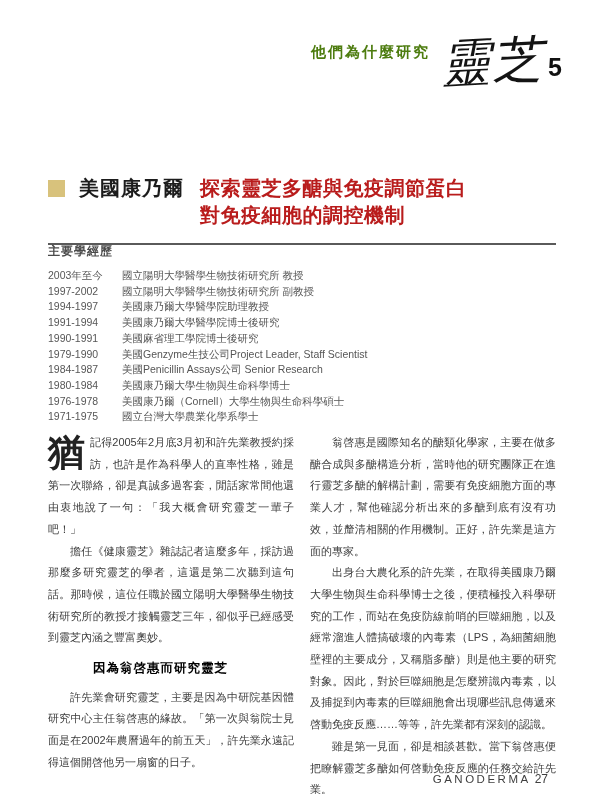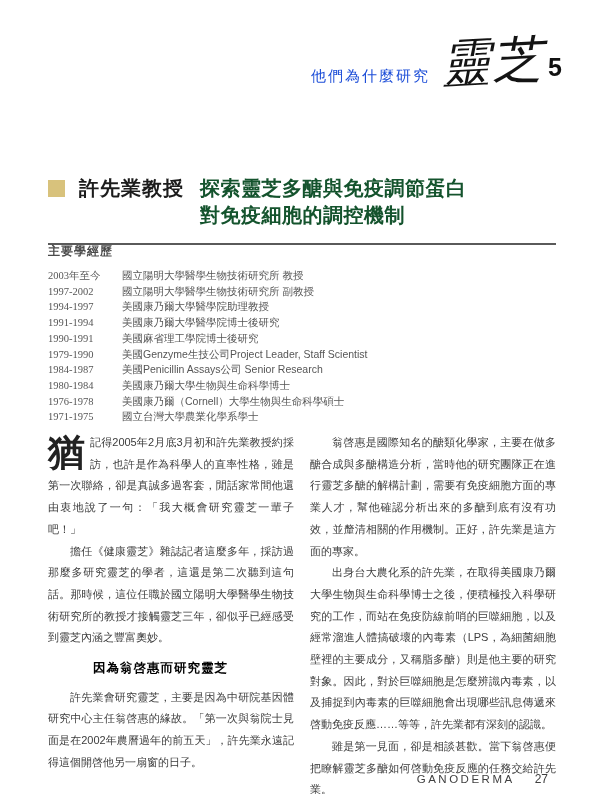--- a/index.html
+++ b/index.html
@@ -11,25 +11,25 @@
     color:#3c3c3c;
     overflow:hidden;
   }
 
   
   .brand {
     position:absolute; top:36px; right:38px;
     display:flex; align-items:flex-end;
   }
   .brand-tagline {
-    color:#1d4ed8;
+    color:#4d7c0f;
     font-size:15px;
     letter-spacing:2px;
-    margin-bottom:0;
-    font-weight:normal;
+    margin-bottom:24px;
+    font-weight:bold;
   }
   .brand-logo {
     font-family:"DejaVu Serif","Liberation Serif",serif;
     font-size:50px;
     line-height:1;
     color:#141414;
     font-style:italic;
     transform:rotate(-3deg);
     letter-spacing:2px;
     margin:0 4px 0 10px;
@@ -62,36 +62,36 @@
     margin-left:14px;
     letter-spacing:1px;
     line-height:27px;
     white-space:nowrap;
   }
   .main-title {
     margin-left:16px;
     font-weight:bold;
     font-size:20px;
     line-height:27px;
-    color:#14532d;
+    color:#b91c1c;
     letter-spacing:0.5px;
   }
 
   
   .resume { position:absolute; top:243px; left:48px; width:508px; }
   .resume-heading {
     font-size:12px;
     font-weight:bold;
     color:#4a4a4a;
     letter-spacing:1px;
     margin-bottom:8px;
   }
   .resume-list { font-size:10.5px; color:#565656; }
   .resume-row { display:flex; line-height:15.7px; }
-  .resume-period { flex:0 0 74px;font-family:Liberation Serif, serif; }
+  .resume-period { flex:0 0 74px; }
   .resume-desc { flex:1; }
 
   
   .article {
     position:absolute; top:432px; left:48px; width:508px;
     display:flex;
   }
   .col { width:246px; font-size:11px; line-height:21.7px; text-align:justify; color:#3c3c3c; }
   .col-left { margin-right:16px; }
   .para { text-indent:2em; }
@@ -116,35 +116,35 @@
     padding-left:45px;
   }
 
   
   .footer {
     position:absolute; bottom:8px; right:52px;
     display:flex; align-items:baseline;
     color:#3f3f3f;
   }
   .journal-name { font-size:11.5px; letter-spacing:2.5px; }
-  .page-number { font-size:12px; margin-left:20px;text-align:right; }
+  .page-number { font-size:12px; margin-left:4px;text-align:right; }
 </style>
 </head>
 <body>
 
 <div class="brand">
   <span class="brand-tagline">他們為什麼研究</span>
   <span class="brand-logo">靈芝</span>
   <span class="brand-volume">5</span>
 </div>
 
 <div class="title-section">
   <div class="title-row">
     <span class="title-square"></span>
-    <span class="prof-name">許先業教授</span>
+    <span class="prof-name">美國康乃爾</span>
     <span class="main-title">
       <span>探索靈芝多醣與免疫調節蛋白</span><br>
       <span>對免疫細胞的調控機制</span>
     </span>
   </div>
 </div>
 
 <div class="resume">
   <div class="resume-heading">主要學經歷</div>
   <div class="resume-list">

